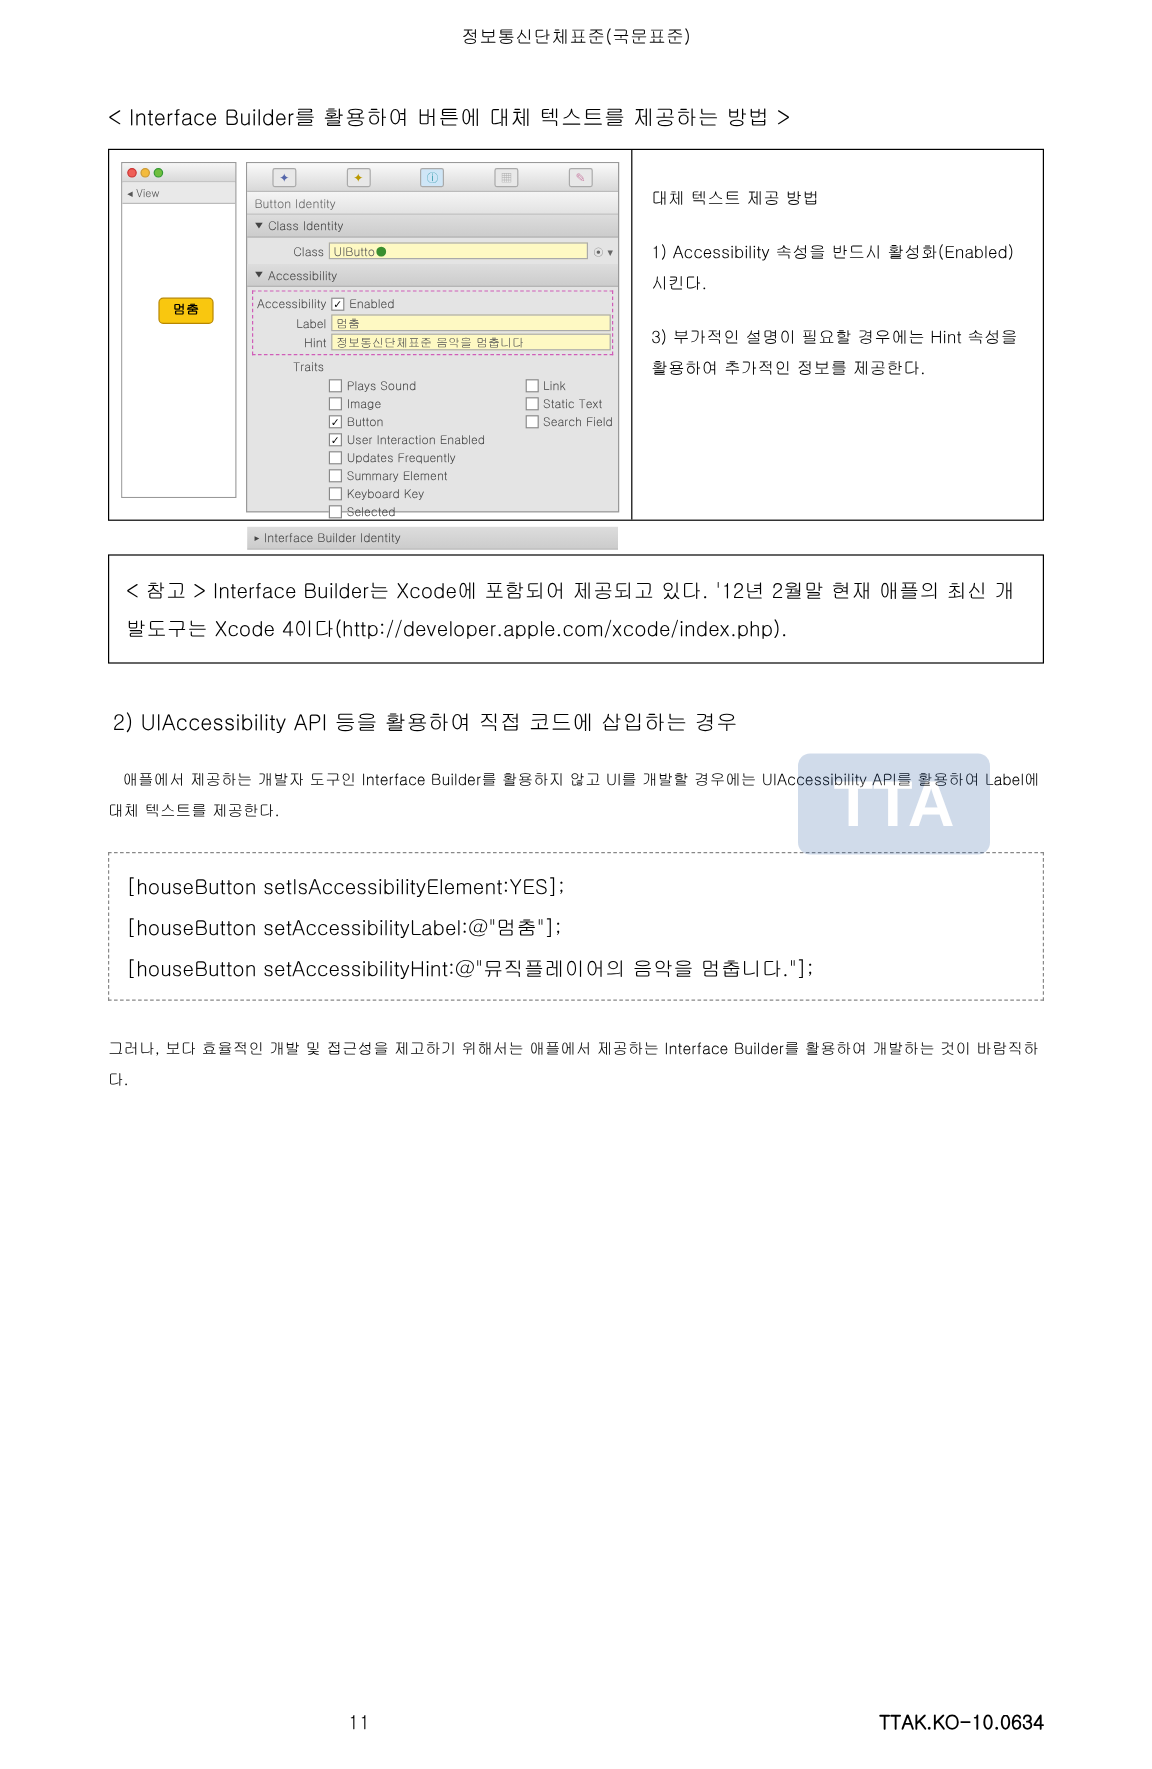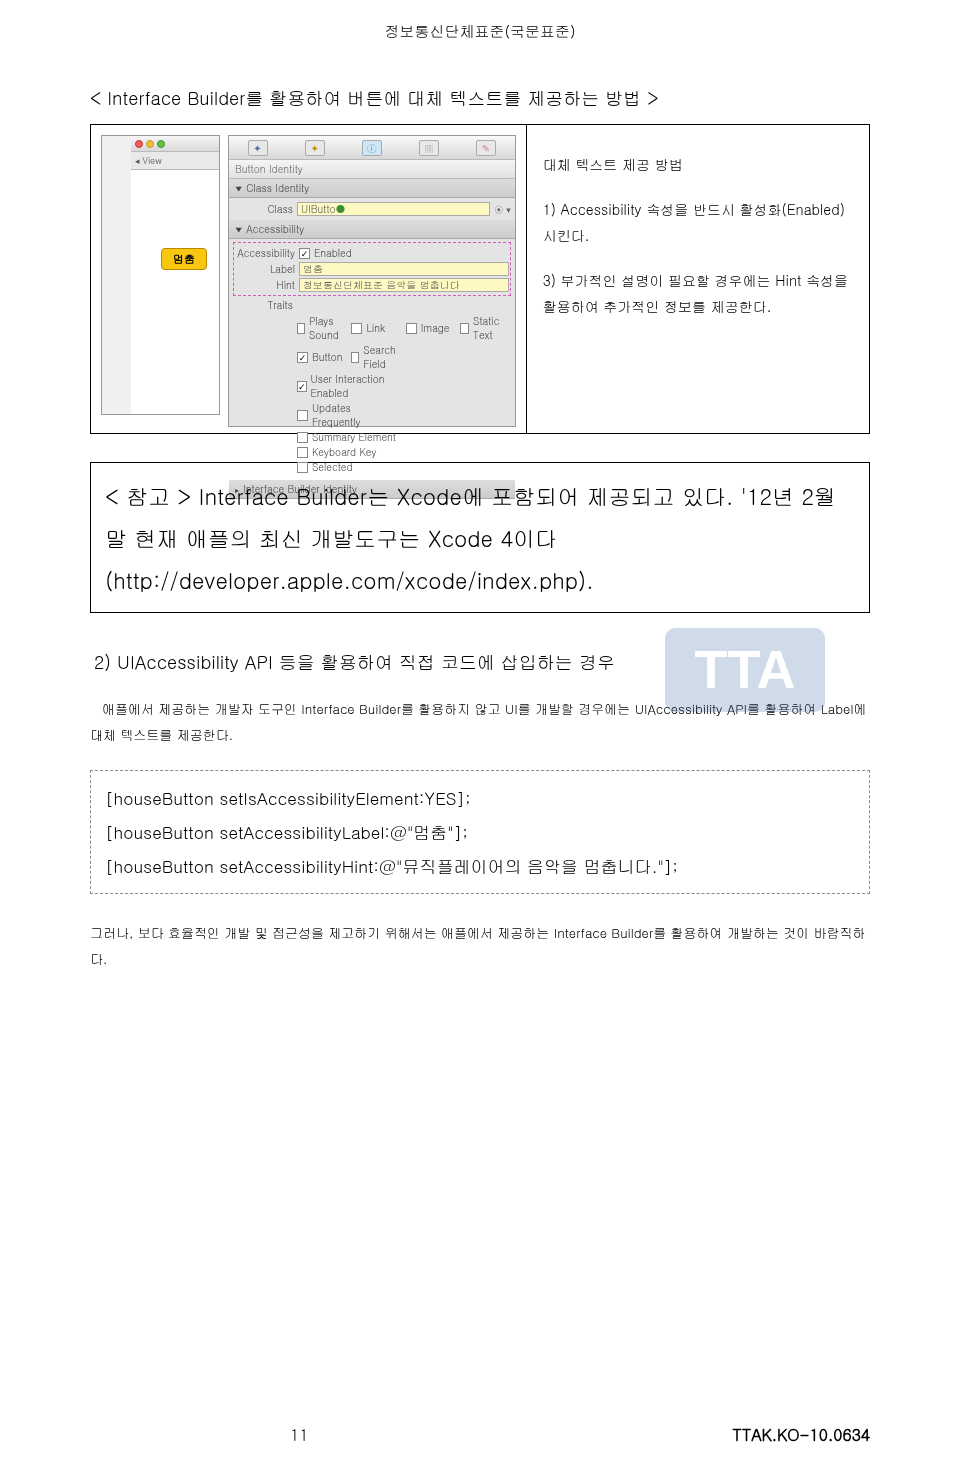--- a/index.html
+++ b/index.html
@@ -35,46 +35,46 @@
     padding: 10px 10px 6px 10px;
   }
   .outer-box .right-cell {
     width: 44%;
     padding: 26px 14px 18px 16px;
     line-height: 1.9;
   }
   .right-cell p { margin-bottom: 18px; font-size: 14px; }
   .images-row { display: flex; gap: 8px; }
   .sim-window, .inspector { border: 1px solid #999; background: #f0f0f0; font-size: 10px; }
-  .sim-window { width: 119px; height: 280px; padding-left: 29px; }
+  .sim-window { width: 96px; height: 280px; }
   .inspector { flex: 1; height: 292px; background: #e4e4e4; }
   .sim-titlebar { height: 16px; display: flex; align-items: center; padding: 0 4px; gap: 3px; background: linear-gradient(#f6f6f6,#d9d9d9); border-bottom:1px solid #bbb;}
   .tl-dot { width:8px;height:8px;border-radius:50%; }
   .view-bar { height:18px; background:#e9e9e9; border-bottom:1px solid #bbb; font-size:9px; padding:2px 4px; color:#555;}
   .sim-body { height: calc(100% - 34px); background:#fff; position:relative;}
   .yellow-btn { position:absolute; top:78px; left:30px; width:46px; height:22px; background:#f9c70f; border:1px solid #b88700; border-radius:4px; font-size:11px; font-weight:bold; text-align:center; line-height:20px; color:#000;}
   .insp-tabs { height:24px; display:flex; align-items:center; justify-content:space-around; background:linear-gradient(#fafafa,#d8d8d8); border-bottom:1px solid #bbb;}
   .insp-tab { width:20px; height:16px; background:#e8e8e8; border:1px solid #aaa; border-radius:2px; display:flex; align-items:center; justify-content:center;}
   .insp-header { background:linear-gradient(#ddd,#ccc); padding:2px 6px; font-size:10px; color:#444; border-bottom:1px solid #aaa; display:flex; align-items:center; gap:4px;}
   .insp-header .tri { font-size:8px; }
   .insp-body { padding: 2px 4px; }
   .insp-row { display:flex; align-items:center; margin:2px 0; gap:4px;}
   .insp-label { width: 60px; font-size:10px; color:#444; text-align:right;}
   .insp-field { flex:1; height:14px; background:#fef9c3; border:1px solid #aaa; font-size:10px; padding:0 3px; color:#555; line-height:12px; overflow:hidden;}
   .insp-check { width:11px; height:11px; border:1px solid #888; background:#fff; display:inline-flex; align-items:center; justify-content:center; font-size:9px;}
   .insp-check.checked::after { content:"✓"; color:#000; }
-  .traits-grid { display:grid; grid-template-columns: 1fr 1fr 1fr 1fr; gap:1px 4px; margin-left: 64px;}
+  .traits-grid { display:grid; grid-template-columns: 1fr; gap:1px 4px; margin-left: 64px;}
   .traits-grid .tr { display:flex; align-items:center; gap:4px; font-size:10px; color:#444;}
   .dashed-acc { border:1px dashed #d05db8; padding:1px; margin:1px 0;}
   .note-box {
     border: 1px solid #000;
     padding: 12px 14px;
     margin-bottom: 36px;
     line-height: 1.9;
-    font-size: 22px;
+    font-size: 17px;
   }
   .sub-title { font-size: 18px; margin: 0 0 22px 4px; }
   .body-para { font-size: 13px; line-height: 2.0; margin: 0 0 22px 0; text-indent: 12px;}
   .body-para.noindent { text-indent: 0; }
   .code-box {
     border: 1px dashed #888;
     padding: 10px 14px;
     margin: 4px 0 26px 0;
     font-size: 17px;
     line-height: 2.0;

